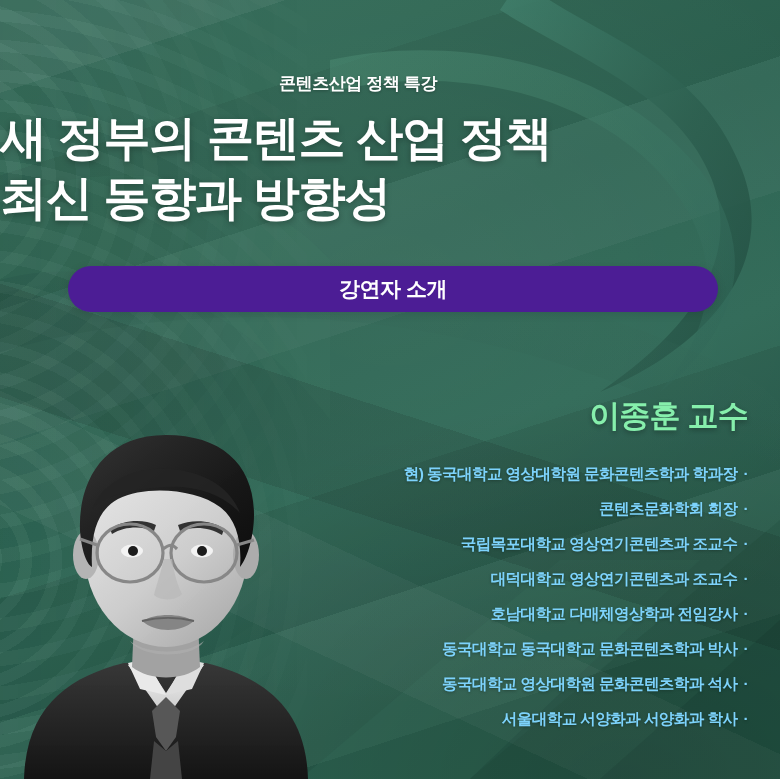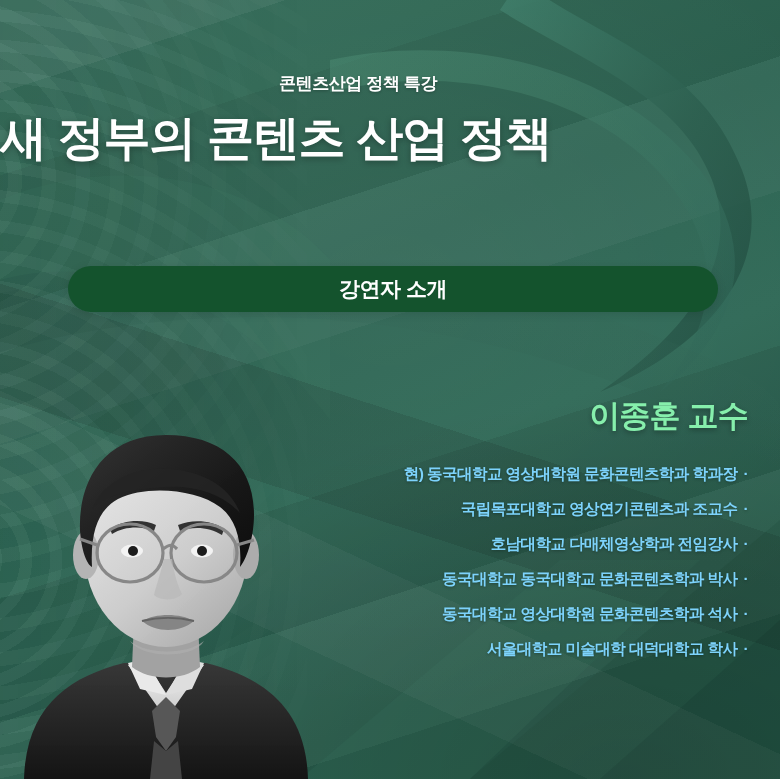--- a/index.html
+++ b/index.html
@@ -108,21 +108,21 @@
     color:#ffffff;
     font-size:47px; font-weight:700; line-height:60px;
     letter-spacing:-1.2px;
     text-shadow:0 2px 6px rgba(0,0,0,.30);
   }
   .title .line { display:block; }
 
   .cta {
     position:absolute; left:68px; top:266px;
     width:650px; height:46px;
-    background:#14532d;
+    background:#4c1d95;
     border-radius:23px;
     display:flex; align-items:center; justify-content:center;
     color:#ffffff; font-size:21px; font-weight:700; letter-spacing:-0.5px;
     box-shadow:0 2px 10px rgba(0,0,0,.12);
     border:0; cursor:pointer;
   }
 
   
   .speaker {
     position:absolute; right:32px; top:396px;
@@ -194,33 +194,36 @@
 
   <div class="bg-layer bg-wedges"></div>
   <div class="bg-layer bg-vignette"></div>
 
   <div class="content">
 
     <div class="kicker">콘텐츠산업 정책 특강</div>
 
     <h1 class="title">
       <span class="line">새 정부의 콘텐츠 산업 정책</span>
+      <span class="line">최신 동향과 방향성</span>
     </h1>
 
     <div class="cta">강연자 소개</div>
 
     <div class="speaker">
       <div class="speaker-name">이종훈 교수</div>
       <ul class="cred-list">
         <li class="cred-item"><span>현) 동국대학교 영상대학원 문화콘텐츠학과 학과장</span><span class="dot">·</span></li>
+        <li class="cred-item"><span>콘텐츠문화학회 회장</span><span class="dot">·</span></li>
         <li class="cred-item"><span>국립목포대학교 영상연기콘텐츠과 조교수</span><span class="dot">·</span></li>
+        <li class="cred-item"><span>대덕대학교 영상연기콘텐츠과 조교수</span><span class="dot">·</span></li>
         <li class="cred-item"><span>호남대학교 다매체영상학과 전임강사</span><span class="dot">·</span></li>
         <li class="cred-item"><span>동국대학교 동국대학교 문화콘텐츠학과 박사</span><span class="dot">·</span></li>
         <li class="cred-item"><span>동국대학교 영상대학원 문화콘텐츠학과 석사</span><span class="dot">·</span></li>
-        <li class="cred-item"><span>서울대학교 미술대학 대덕대학교 학사</span><span class="dot">·</span></li>
+        <li class="cred-item"><span>서울대학교 서양화과 서양화과 학사</span><span class="dot">·</span></li>
       </ul>
     </div>
   </div>
 
   <div class="portrait" title="이종훈 교수 흑백 인물 사진">
     <svg viewBox="0 0 318 420" preserveAspectRatio="xMidYMax meet" aria-hidden="true">
       <defs>
         <linearGradient id="suit" x1="0" y1="0" x2="0" y2="1">
           <stop offset="0%" stop-color="#3b3b3b"></stop>
           <stop offset="100%" stop-color="#1a1a1a"></stop>

